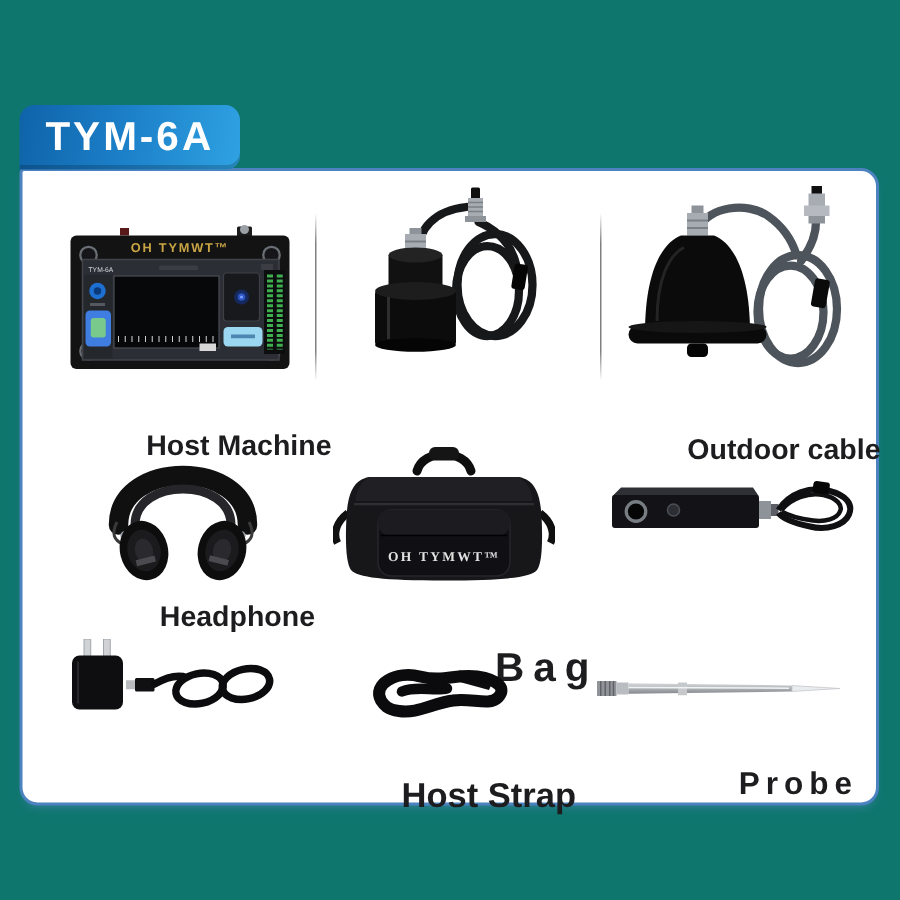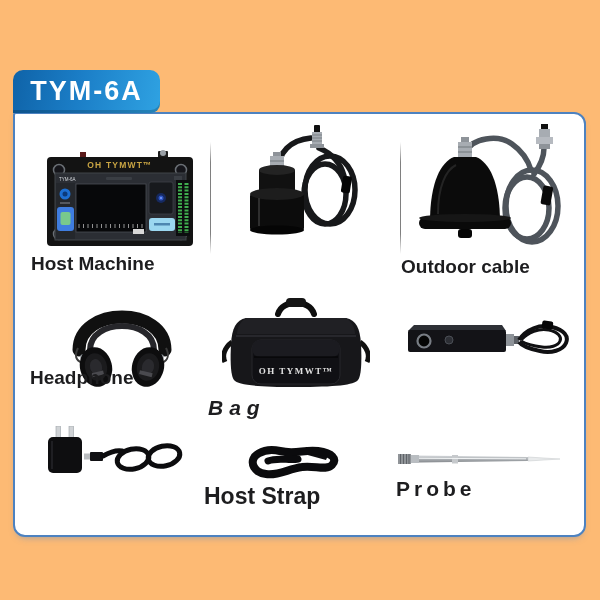--- a/index.html
+++ b/index.html
@@ -1,37 +1,37 @@
 <!DOCTYPE html>
 <html><head>
 <meta charset="utf-8">
 <style>
   html,body{margin:0;padding:0;background:#fff;}
-  .page{position:relative;width:600px;height:600px;background:#fdba74;overflow:hidden;
+  .page{position:relative;width:600px;height:600px;background:#0f766e;overflow:hidden;
         font-family:"Liberation Sans",sans-serif;}
   
   .badge{position:absolute;left:13px;top:70px;width:147px;height:43px;z-index:3;
          background:linear-gradient(100deg,#0f63a8 0%,#1b7ec7 45%,#2fa2e2 100%);
          border-radius:10px 10px 9px 0;display:flex;align-items:center;justify-content:center;
          color:#ffffff;font-size:27px;font-weight:bold;letter-spacing:2px;
          box-shadow:inset 0 -3px 0 rgba(0,0,0,.18);}
   
   .panel{position:absolute;left:13px;top:112px;width:569px;height:421px;background:#fff;
          border:2px solid #4d82c0;border-radius:3px 12px 12px 12px;
          box-shadow:0 4px 6px -3px rgba(90,140,200,.5);}
   .divider{position:absolute;width:1px;top:142px;height:112px;z-index:2;
            background:linear-gradient(to bottom,rgba(120,120,120,0),rgba(105,105,105,.85) 18%,rgba(105,105,105,.85) 82%,rgba(120,120,120,0));}
   .div-1{left:210px;} .div-2{left:400px;}
   .art{position:absolute;z-index:2;line-height:0;}
-  .item-label{position:absolute;z-index:2;text-align:left;color:#1d1d1f;font-weight:600;}
+  .item-label{position:absolute;z-index:2;text-align:right;color:#1d1d1f;font-weight:600;margin-top:34px;}
   .lbl-host     {left:31px; top:253px;width:190px;font-size:19px;}
   .lbl-indoor   {left:212px;top:256px;width:186px;font-size:19px;}
   .lbl-outdoor  {left:401px;top:256px;width:186px;font-size:19px;}
   .lbl-headphone{left:30px; top:367px;width:180px;font-size:19px;}
-  .lbl-bag      {left:202px;top:396px;width:180px;font-size:21px;letter-spacing:6px;padding-left:6px;box-sizing:border-box;font-style:italic;}
+  .lbl-bag      {left:219px;top:396px;width:180px;font-size:27px;letter-spacing:6px;padding-left:6px;box-sizing:border-box;}
   .lbl-handle   {left:399px;top:357px;width:182px;font-size:19px;}
   .lbl-charger  {left:22px; top:475px;width:185px;font-size:19px;line-height:23px;}
   .lbl-strap    {left:204px;top:483px;width:180px;font-size:23px;}
   .lbl-probe    {left:392px;top:477px;width:180px;font-size:21px;letter-spacing:4px;padding-left:4px;box-sizing:border-box;}
   .art-host     {left:46px; top:150px;}
   .art-indoor   {left:235px;top:124px;}
   .art-outdoor  {left:408px;top:124px;}
   .art-headphone{left:62px; top:296px;}
   .art-bag      {left:222px;top:296px;}
   .art-handle   {left:402px;top:318px;}

